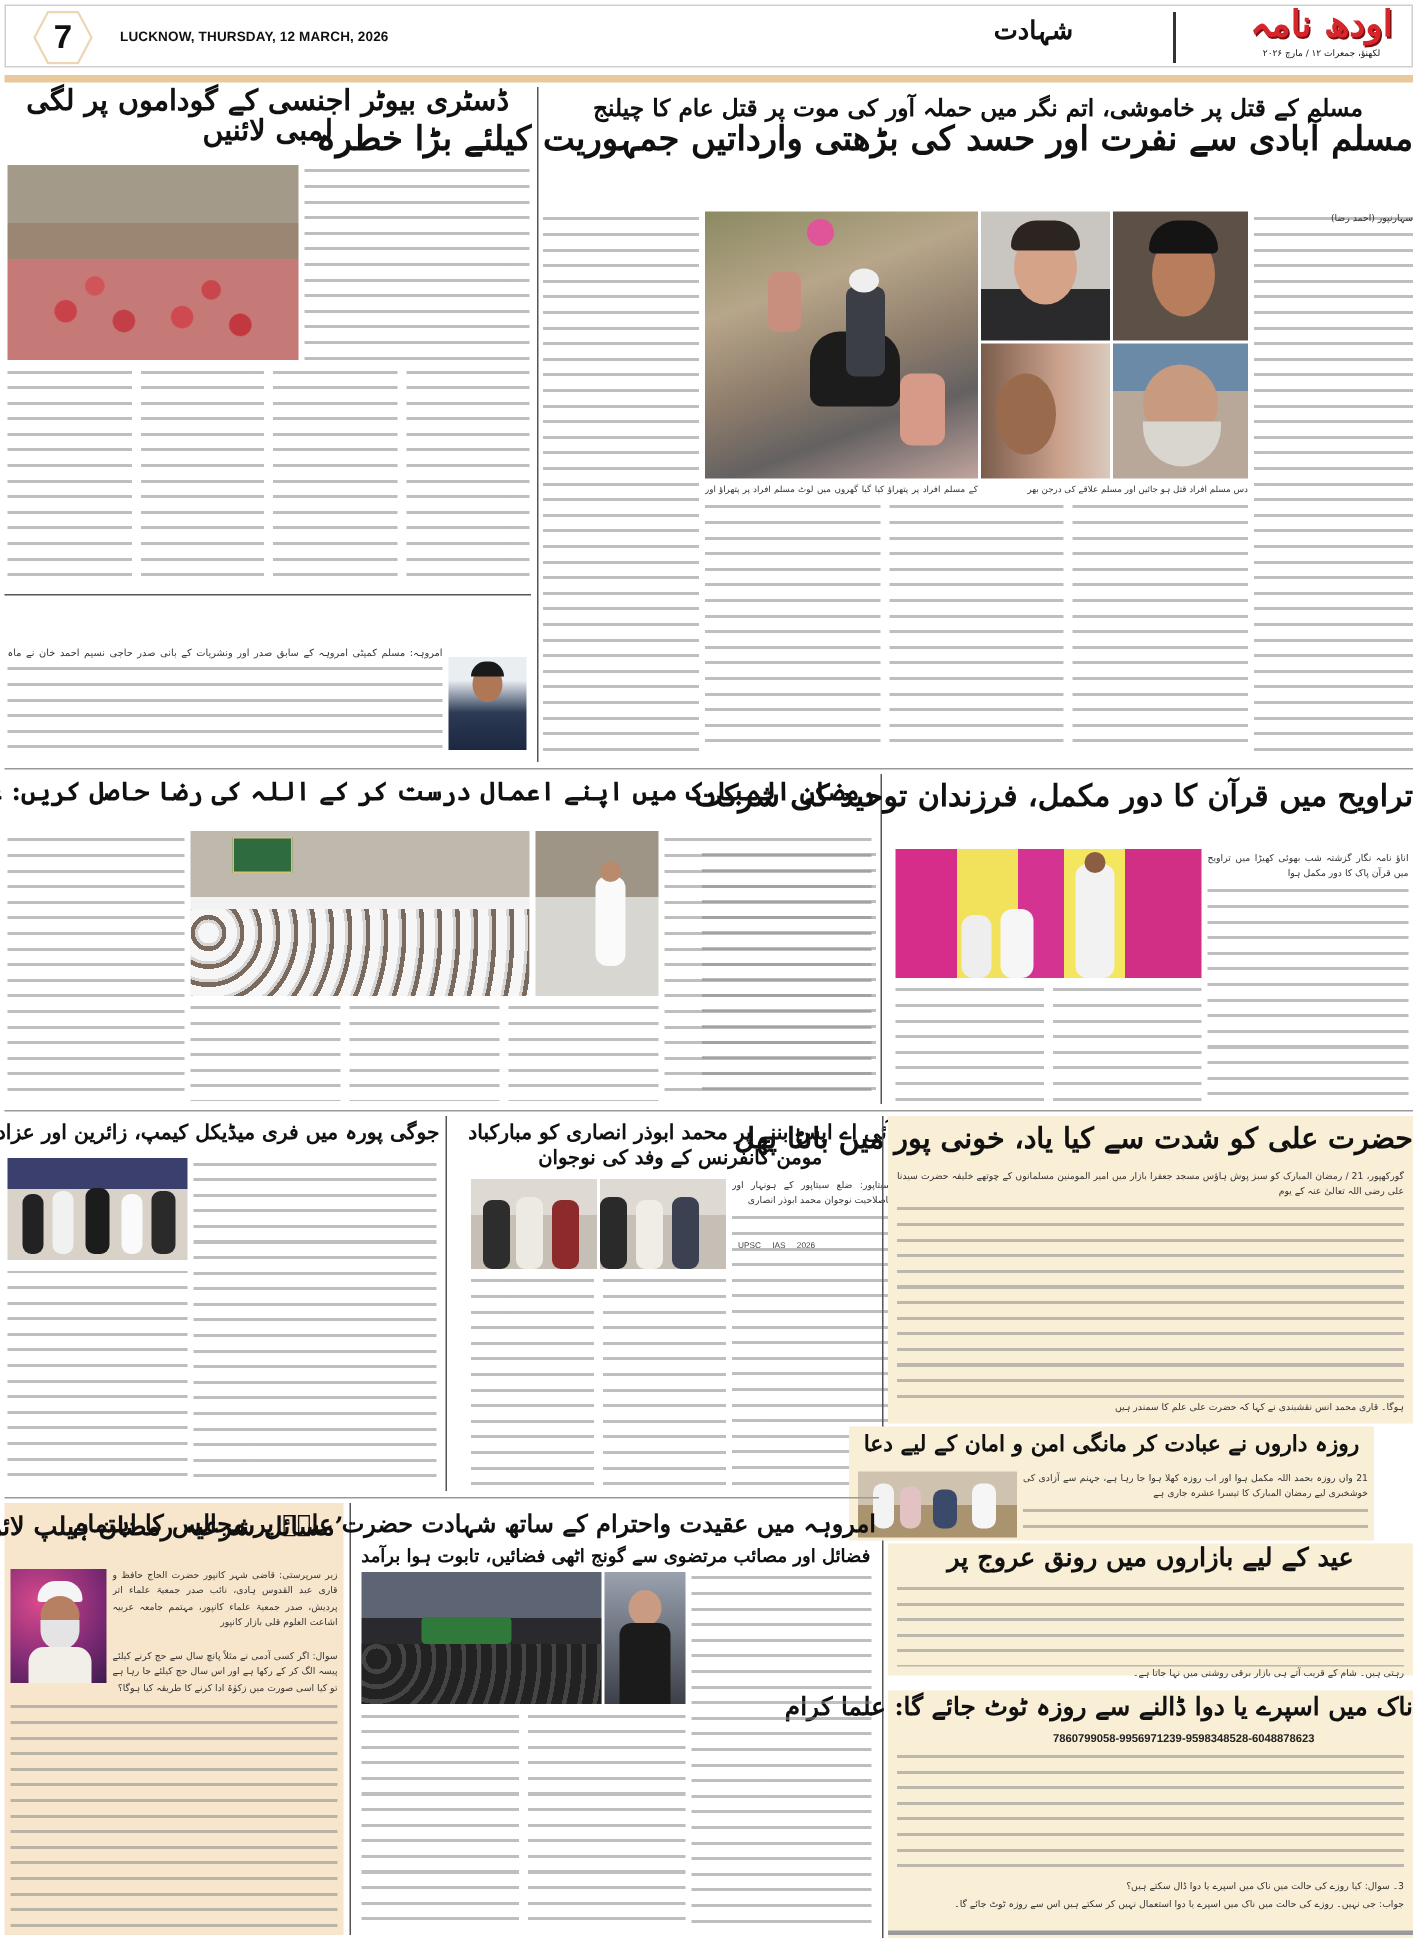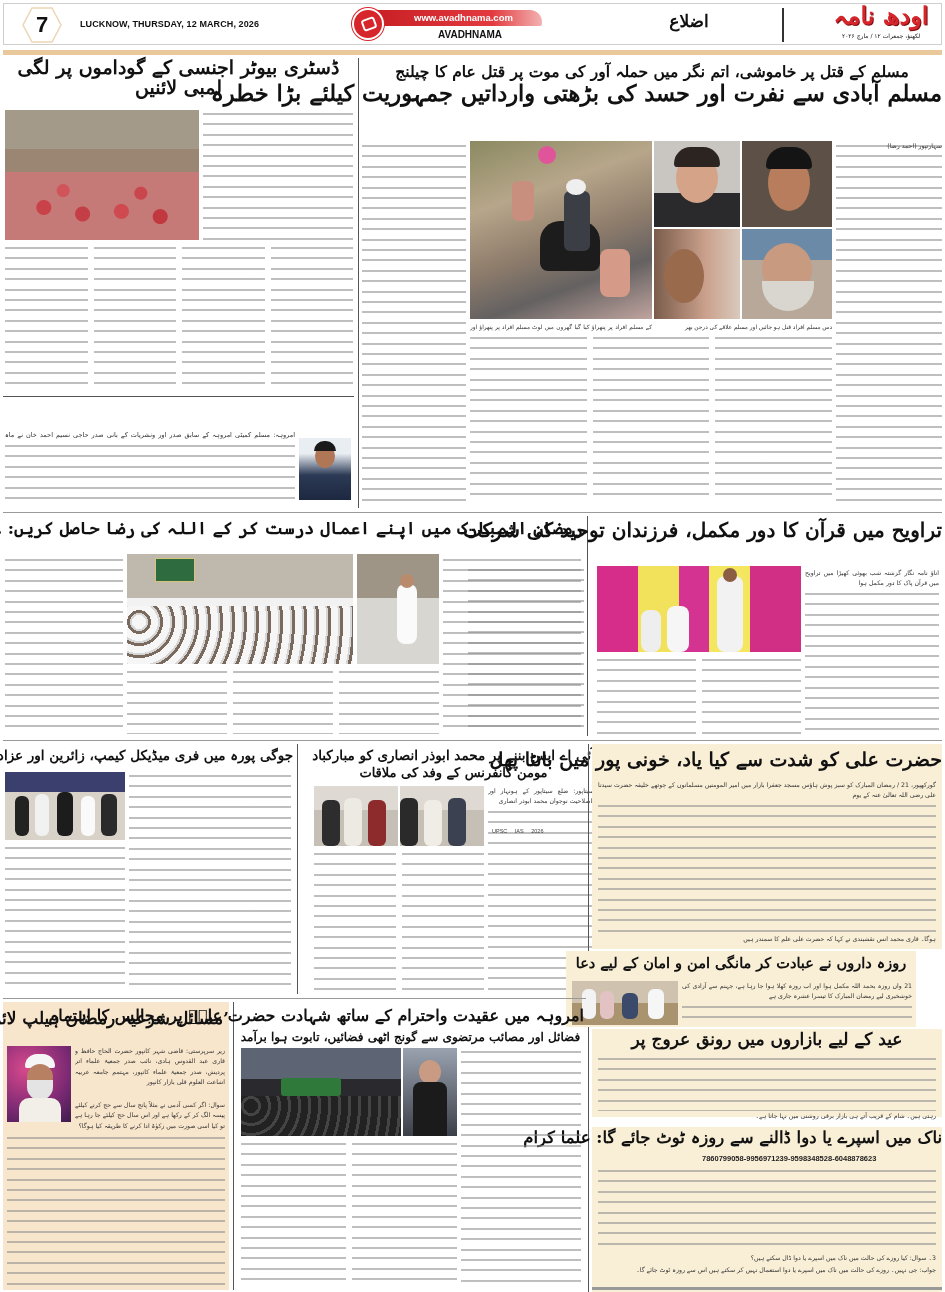--- a/index.html
+++ b/index.html
@@ -22,30 +22,22 @@
 
 <div class="abs" style="left:3px;top:3px;width:939px;height:42px;border:1px solid #cfcfcf;background:#fff">
   <div class="abs" style="left:18px;top:3px;width:40px;height:36px">
     <svg width="40" height="36" viewBox="0 0 40 36">
         <polygon points="10,1 30,1 39,18 30,35 10,35 1,18" fill="#fff" stroke="#ecd6b4" stroke-width="1.5"></polygon>
       </svg>
     <div class="abs" style="left:0;top:5px;width:40px;text-align:center;font:bold 22px 'Liberation Sans',sans-serif">7</div>
   </div>
   <div class="abs" style="left:76px;top:15px;font:bold 9px 'Liberation Sans',sans-serif;letter-spacing:.1px">LUCKNOW, THURSDAY, 12  MARCH, 2026</div>
 
-  <div class="abs" style="left:348px;top:2px;width:190px;height:36px">
-    <div class="abs" style="left:22px;top:4px;width:168px;height:16px;background:linear-gradient(90deg,#c81f24,#e23a3e 70%,#f3b2b2);border-radius:2px 12px 2px 2px"></div>
-    <div class="abs" style="left:0;top:2px;width:32px;height:32px;border-radius:50%;background:#d7262b;border:2px solid #fff;box-shadow:0 0 0 1px #d7262b">
-      <div class="abs" style="left:8px;top:8px;width:14px;height:12px;border:2px solid #fff;border-radius:3px;transform:rotate(-20deg)"></div>
-    </div>
-    <div class="abs" style="left:62px;top:6px;font:bold 9.5px 'Liberation Sans',sans-serif;color:#fff">www.avadhnama.com</div>
-    <div class="abs" style="left:86px;top:23px;font:bold 10px 'Liberation Sans',sans-serif;color:#111">AVADHNAMA</div>
-  </div>
-
-  <div class="abs urdu hl" style="left:640px;top:9px;width:90px;font-size:17px">اضلاع</div>
+
+  <div class="abs urdu hl" style="left:640px;top:9px;width:90px;font-size:17px">شہادت</div>
   <div class="abs" style="left:778px;top:4px;width:2px;height:34px;background:#333"></div>
   <div class="abs urdu hl" style="left:820px;top:-1px;width:114px;font-size:24px;color:#d7262b;text-shadow:1px 1px 0 #7a0e10">اودھ نامہ</div>
   <div class="abs urdu" style="left:820px;top:29px;width:114px;font-size:6px">لکھنؤ، جمعرات ۱۲ / مارچ ۲۰۲۶</div>
 </div>
 <div class="abs" style="left:3px;top:50px;width:939px;height:5px;background:#e9c89b"></div>
 
 <div class="abs" style="left:3px;top:58px;width:351px;height:335px">
   <div class="urdu hl" style="font-size:19px">ڈسٹری بیوٹر اجنسی کے گوداموں پر لگی لمبی لائنیں</div>
   <div class="photo" style="left:2px;top:52px;width:194px;height:130px;background:
     radial-gradient(circle at 20% 75%,#c9424a 0 7px,transparent 8px),radial-gradient(circle at 40% 80%,#c33e46 0 7px,transparent 8px),radial-gradient(circle at 60% 78%,#cf4a50 0 7px,transparent 8px),radial-gradient(circle at 80% 82%,#c2383f 0 7px,transparent 8px),radial-gradient(circle at 30% 62%,#d0545a 0 6px,transparent 7px),radial-gradient(circle at 70% 64%,#c9464d 0 6px,transparent 7px),
@@ -176,21 +168,21 @@
   </div>
   <div class="abs lines" style="left:126px;top:28px;width:162px;height:220px"></div>
   <div class="abs cols" style="left:2px;top:100px;width:120px;height:148px">
       <div class="col lines"></div>
     </div>
 </div>
 <div class="vrule" style="left:297px;top:744px;height:250px"></div>
 
 <div class="abs" style="left:312px;top:744px;width:283px;height:250px">
   <div class="urdu hl" style="font-size:13.5px;margin-top:4px;white-space:nowrap">آئی اے ایس بننے پر محمد ابوذر انصاری کو مبارکباد</div>
-  <div class="urdu hl" style="font-size:13px;margin-top:4px">مومن کانفرنس کے وفد کی ملاقات</div>
+  <div class="urdu hl" style="font-size:13px;margin-top:4px">مومن کانفرنس کے وفد کی نوجوان</div>
   <div class="abs body-text" style="left:176px;top:42px;width:106px;height:22px">سیتاپور: ضلع سیتاپور کے ہونہار اور باصلاحیت نوجوان محمد ابوذر انصاری</div>
   <div class="photo" style="left:2px;top:42px;width:170px;height:60px;background:linear-gradient(180deg,#ded9d2 0 40%,#c6bfb6 40%)">
     <div class="abs" style="left:8px;top:14px;width:18px;height:46px;background:#2d2d2d;border-radius:6px"></div>
     <div class="abs" style="left:30px;top:12px;width:18px;height:48px;background:#ede9e3;border-radius:6px"></div>
     <div class="abs" style="left:54px;top:14px;width:18px;height:46px;background:#8c2a2c;border-radius:6px"></div>
     <div class="abs" style="left:86px;top:12px;width:18px;height:48px;background:#2a2a2a;border-radius:6px"></div>
     <div class="abs" style="left:110px;top:14px;width:18px;height:46px;background:#f0ece6;border-radius:6px"></div>
     <div class="abs" style="left:134px;top:12px;width:18px;height:48px;background:#3c4152;border-radius:6px"></div>
     <div class="abs" style="left:84px;top:0;width:2px;height:60px;background:#fff"></div>
   </div>

